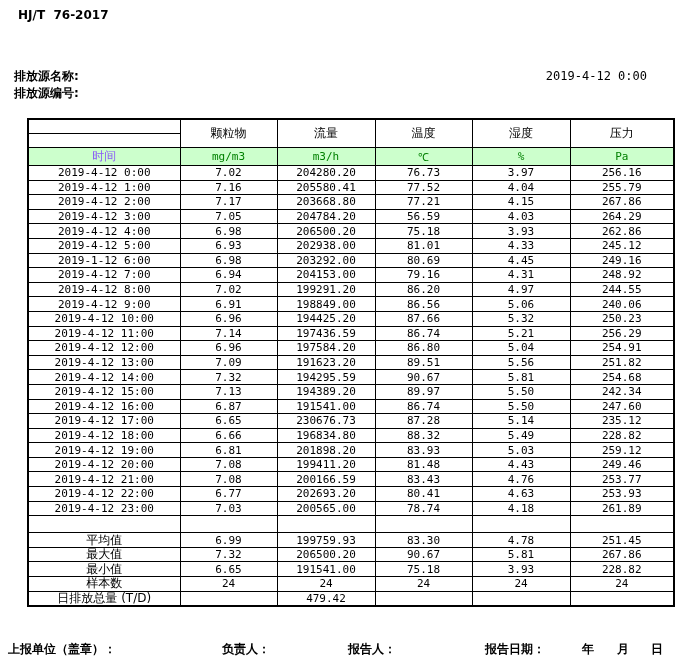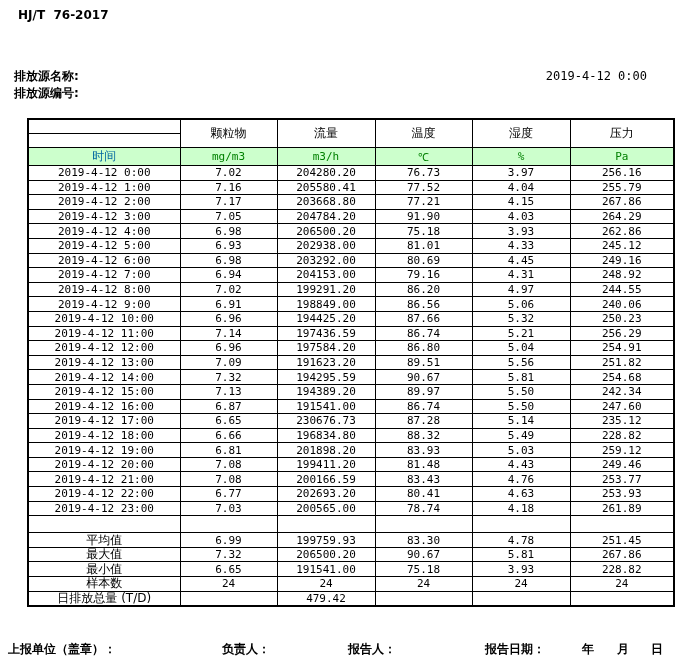--- a/index.html
+++ b/index.html
@@ -22,21 +22,21 @@
     border:1px solid #000;padding:0;margin:0;
     text-align:center;vertical-align:middle;
     font-weight:normal;overflow:hidden;white-space:nowrap;
   }
   tr.h1 td,tr.h1 th,tr.h2 td{height:13px;font-size:12px;}
   tr.h1 th{font-family:"DejaVu Sans",sans-serif;}
   tr.units td{
     height:15px;background:#ccffcc;color:#008000;
     font-size:11px;font-family:"DejaVu Sans Mono",monospace;
   }
-  tr.units td.time{color:#0369a1;font-family:"DejaVu Sans",sans-serif;font-size:12px;}
+  tr.units td.time{color:#8b5cf6;font-family:"DejaVu Sans",sans-serif;font-size:12px;}
   tr.data-row td{height:13.6px;font-size:11px;font-family:"DejaVu Sans Mono",monospace;line-height:13px;}
   tr.spacer-row td{height:16px;}
   tr.summary-row td{height:13.6px;font-size:11px;font-family:"DejaVu Sans Mono",monospace;line-height:13px;}
   tr.summary-row td.time{font-family:"DejaVu Sans",sans-serif;font-size:12px;}
   .foot-note{position:absolute;left:8px;top:620px;font-size:12px;font-weight:bold;}
   .foot-line span{position:absolute;top:641px;font-size:12px;font-weight:bold;text-align:right;}
   .lbl-unit{left:8px;}
   .lbl-resp{left:222px;}
   .lbl-rep{left:348px;}
   .lbl-date{left:485px;}
@@ -106,42 +106,42 @@
           <td>7.17</td>
           <td>203668.80</td>
           <td>77.21</td>
           <td>4.15</td>
           <td>267.86</td>
         </tr>
         <tr class="data-row">
           <td class="time">2019-4-12 3:00</td>
           <td>7.05</td>
           <td>204784.20</td>
-          <td>91.90</td>
+          <td>56.59</td>
           <td>4.03</td>
           <td>264.29</td>
         </tr>
         <tr class="data-row">
           <td class="time">2019-4-12 4:00</td>
           <td>6.98</td>
           <td>206500.20</td>
           <td>75.18</td>
           <td>3.93</td>
           <td>262.86</td>
         </tr>
         <tr class="data-row">
           <td class="time">2019-4-12 5:00</td>
           <td>6.93</td>
           <td>202938.00</td>
           <td>81.01</td>
           <td>4.33</td>
           <td>245.12</td>
         </tr>
         <tr class="data-row">
-          <td class="time">2019-4-12 6:00</td>
+          <td class="time">2019-1-12 6:00</td>
           <td>6.98</td>
           <td>203292.00</td>
           <td>80.69</td>
           <td>4.45</td>
           <td>249.16</td>
         </tr>
         <tr class="data-row">
           <td class="time">2019-4-12 7:00</td>
           <td>6.94</td>
           <td>204153.00</td>

